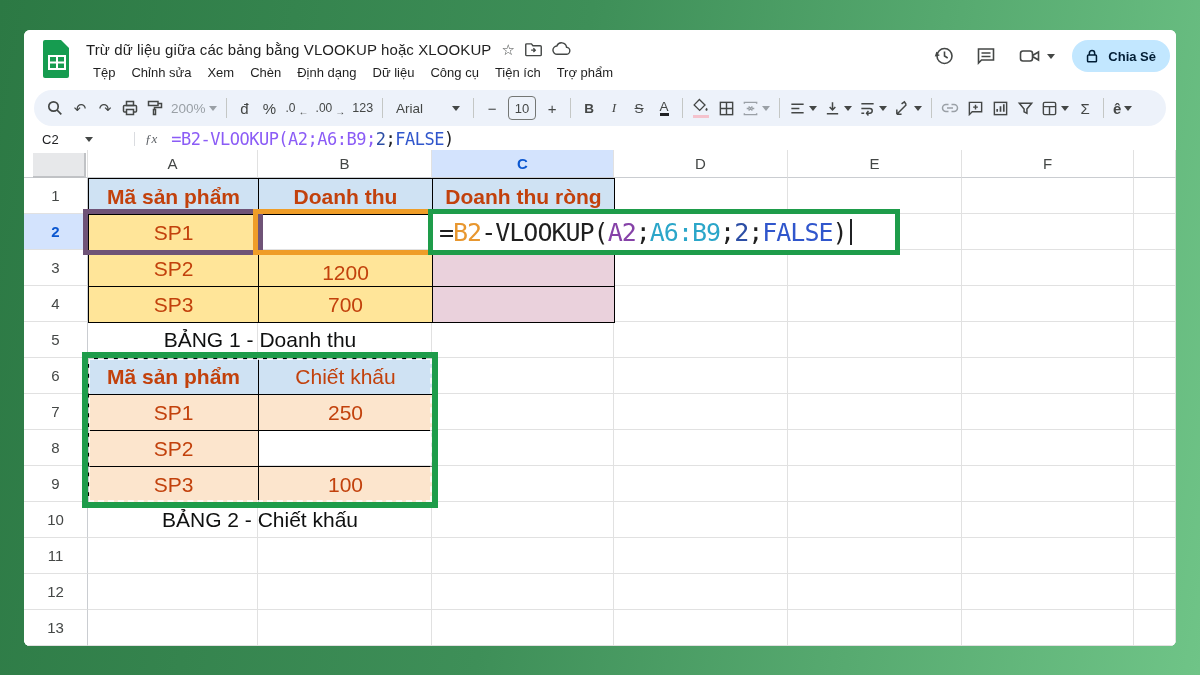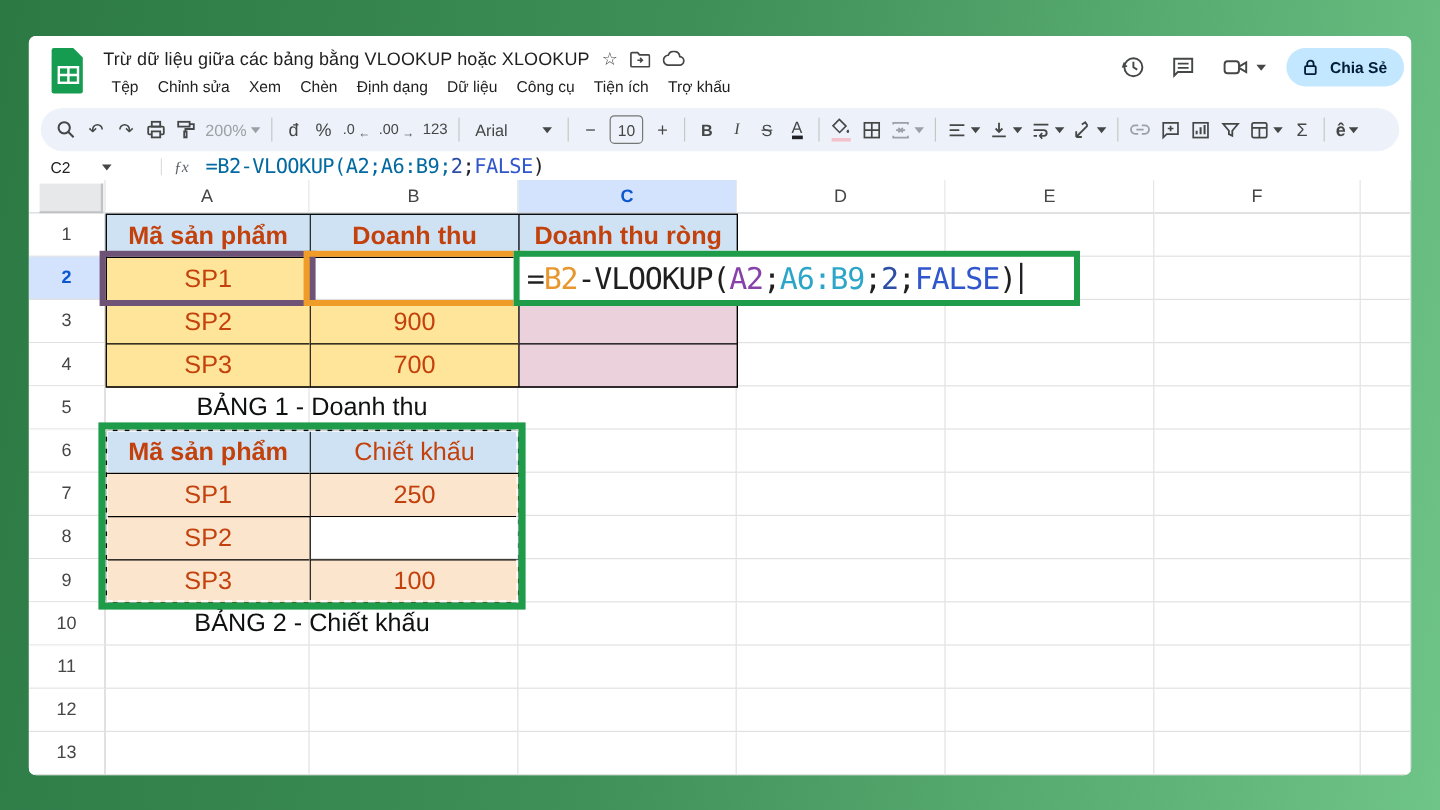--- a/index.html
+++ b/index.html
@@ -103,21 +103,21 @@
       </div>
       <nav class="menus" id="menus">
           <span class="menu-item">Tệp</span>
           <span class="menu-item">Chỉnh sửa</span>
           <span class="menu-item">Xem</span>
           <span class="menu-item">Chèn</span>
           <span class="menu-item">Định dạng</span>
           <span class="menu-item">Dữ liệu</span>
           <span class="menu-item">Công cụ</span>
           <span class="menu-item">Tiện ích</span>
-          <span class="menu-item">Trợ khấu</span>
+          <span class="menu-item">Trợ phẩm</span>
         </nav>
     </div>
     <div class="hdr-right">
       <span class="hbtn">
         <svg class="ic" width="22" height="22" viewBox="0 0 22 22" fill="none" stroke="#444746" stroke-width="1.6">
           <circle cx="11.5" cy="11" r="7.5"></circle>
           <path d="M11.5 6.5 V11 l3.2 2"></path>
           <path d="M4 7 l-1.2 3.6 3.5 -0.6" stroke-width="1.4"></path>
         </svg>
       </span>
@@ -306,21 +306,21 @@
     </span>
   </div>
 
   <div class="fbar">
     <div class="namebox">
       <span>C2</span>
       <span class="caret"></span>
     </div>
     <span class="fb-divider"></span>
     <span class="fx">ƒx</span>
-    <span class="fb-text" id="fb-formula"><span style="color: #0369a1;">=B2-VLOOKUP(A2;A6:B9;</span><span style="color: rgb(44, 78, 165);">2</span><span style="color: rgb(32, 33, 36);">;</span><span style="color: rgb(48, 86, 204);">FALSE</span><span style="color: rgb(32, 33, 36);">)</span></span>
+    <span class="fb-text" id="fb-formula"><span style="color: #8b5cf6;">=B2-VLOOKUP(A2;A6:B9;</span><span style="color: rgb(44, 78, 165);">2</span><span style="color: rgb(32, 33, 36);">;</span><span style="color: rgb(48, 86, 204);">FALSE</span><span style="color: rgb(32, 33, 36);">)</span></span>
   </div>
 
   <div id="grid">
       <div class="colh" style="left: 64px; top: 0px; width: 170px; height: 28px;">A</div>
       <div class="colh" style="left: 234px; top: 0px; width: 174px; height: 28px;">B</div>
       <div class="colh selh" style="left: 408px; top: 0px; width: 182px; height: 28px;">C</div>
       <div class="colh" style="left: 590px; top: 0px; width: 174px; height: 28px;">D</div>
       <div class="colh" style="left: 764px; top: 0px; width: 174px; height: 28px;">E</div>
       <div class="colh" style="left: 938px; top: 0px; width: 172px; height: 28px;">F</div>
       <div class="colh" style="left: 1110px; top: 0px; width: 42px; height: 28px;"></div>
@@ -430,21 +430,20 @@
       <div class="cellb" style="left: 764px; top: 460px; width: 174px; height: 36px;"></div>
       <div class="cellb" style="left: 938px; top: 460px; width: 172px; height: 36px;"></div>
       <div class="cellb" style="left: 1110px; top: 460px; width: 42px; height: 36px;"></div>
       <div class="cellv bordered" style="left: 64px; top: 28px; width: 171px; height: 37px; background: rgb(207, 226, 243); font-weight: bold;">Mã sản phẩm</div>
       <div class="cellv bordered" style="left: 234px; top: 28px; width: 175px; height: 37px; background: rgb(207, 226, 243); font-weight: bold;">Doanh thu</div>
       <div class="cellv bordered" style="left: 408px; top: 28px; width: 183px; height: 37px; background: rgb(207, 226, 243); font-weight: bold;">Doanh thu ròng</div>
       <div class="cellv bordered" style="left: 64px; top: 64px; width: 171px; height: 37px; background: rgb(255, 229, 153); font-weight: normal;">SP1</div>
       <div class="cellv bordered" style="left: 234px; top: 64px; width: 175px; height: 37px; background: rgb(255, 229, 153); font-weight: normal; margin-top: 40px;">1200</div>
       <div class="cellv bordered" style="left: 408px; top: 64px; width: 183px; height: 37px; background: rgb(255, 255, 255); font-weight: normal;"></div>
       <div class="cellv bordered" style="left: 64px; top: 100px; width: 171px; height: 37px; background: rgb(255, 229, 153); font-weight: normal;">SP2</div>
-      <div class="cellv bordered" style="left: 234px; top: 100px; width: 175px; height: 37px; background: rgb(255, 229, 153); font-weight: normal;">900</div>
       <div class="cellv bordered" style="left: 408px; top: 100px; width: 183px; height: 37px; background: rgb(234, 209, 220); font-weight: normal;"></div>
       <div class="cellv bordered" style="left: 64px; top: 136px; width: 171px; height: 37px; background: rgb(255, 229, 153); font-weight: normal;">SP3</div>
       <div class="cellv bordered" style="left: 234px; top: 136px; width: 175px; height: 37px; background: rgb(255, 229, 153); font-weight: normal;">700</div>
       <div class="cellv bordered" style="left: 408px; top: 136px; width: 183px; height: 37px; background: rgb(234, 209, 220); font-weight: normal;"></div>
       <div class="cellv bordered" style="left: 64px; top: 208px; width: 171px; height: 37px; background: rgb(207, 226, 243); font-weight: bold;">Mã sản phẩm</div>
       <div class="cellv bordered" style="left: 234px; top: 208px; width: 175px; height: 37px; background: rgb(207, 226, 243); font-weight: normal;">Chiết khấu</div>
       <div class="cellv bordered" style="left: 64px; top: 244px; width: 171px; height: 37px; background: rgb(252, 229, 205); font-weight: normal;">SP1</div>
       <div class="cellv bordered" style="left: 234px; top: 244px; width: 175px; height: 37px; background: rgb(252, 229, 205); font-weight: normal;">250</div>
       <div class="cellv bordered" style="left: 64px; top: 280px; width: 171px; height: 37px; background: rgb(252, 229, 205); font-weight: normal;">SP2</div>
       <div class="cellv bordered" style="left: 64px; top: 316px; width: 171px; height: 37px; background: rgb(252, 229, 205); font-weight: normal;">SP3</div>

